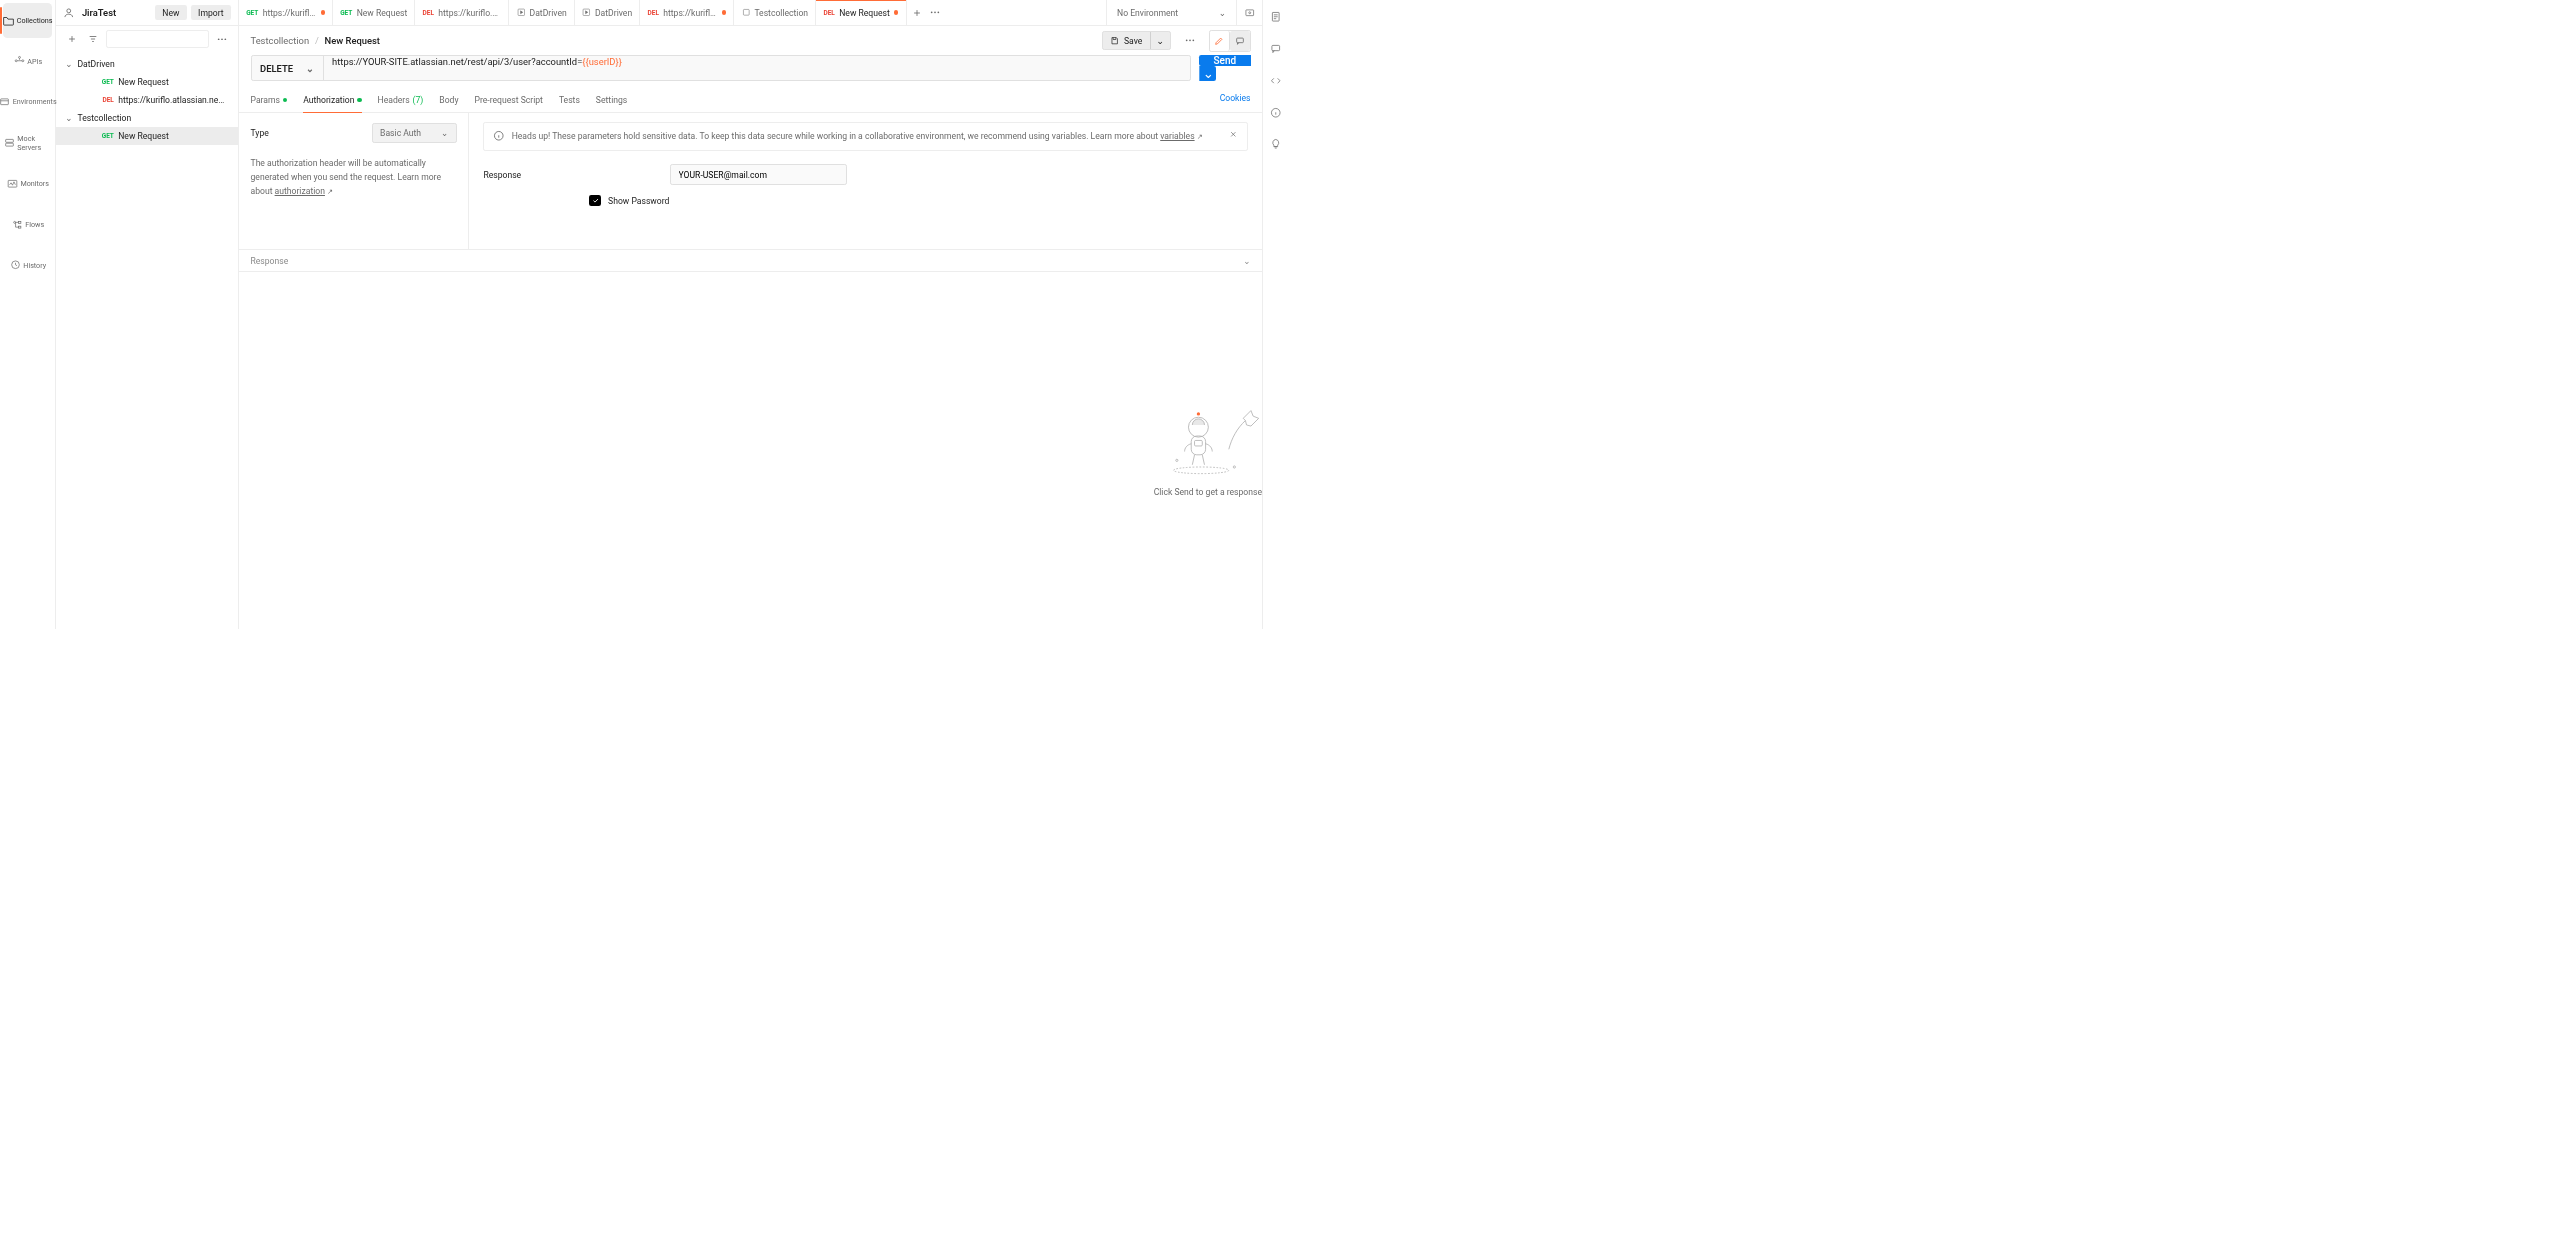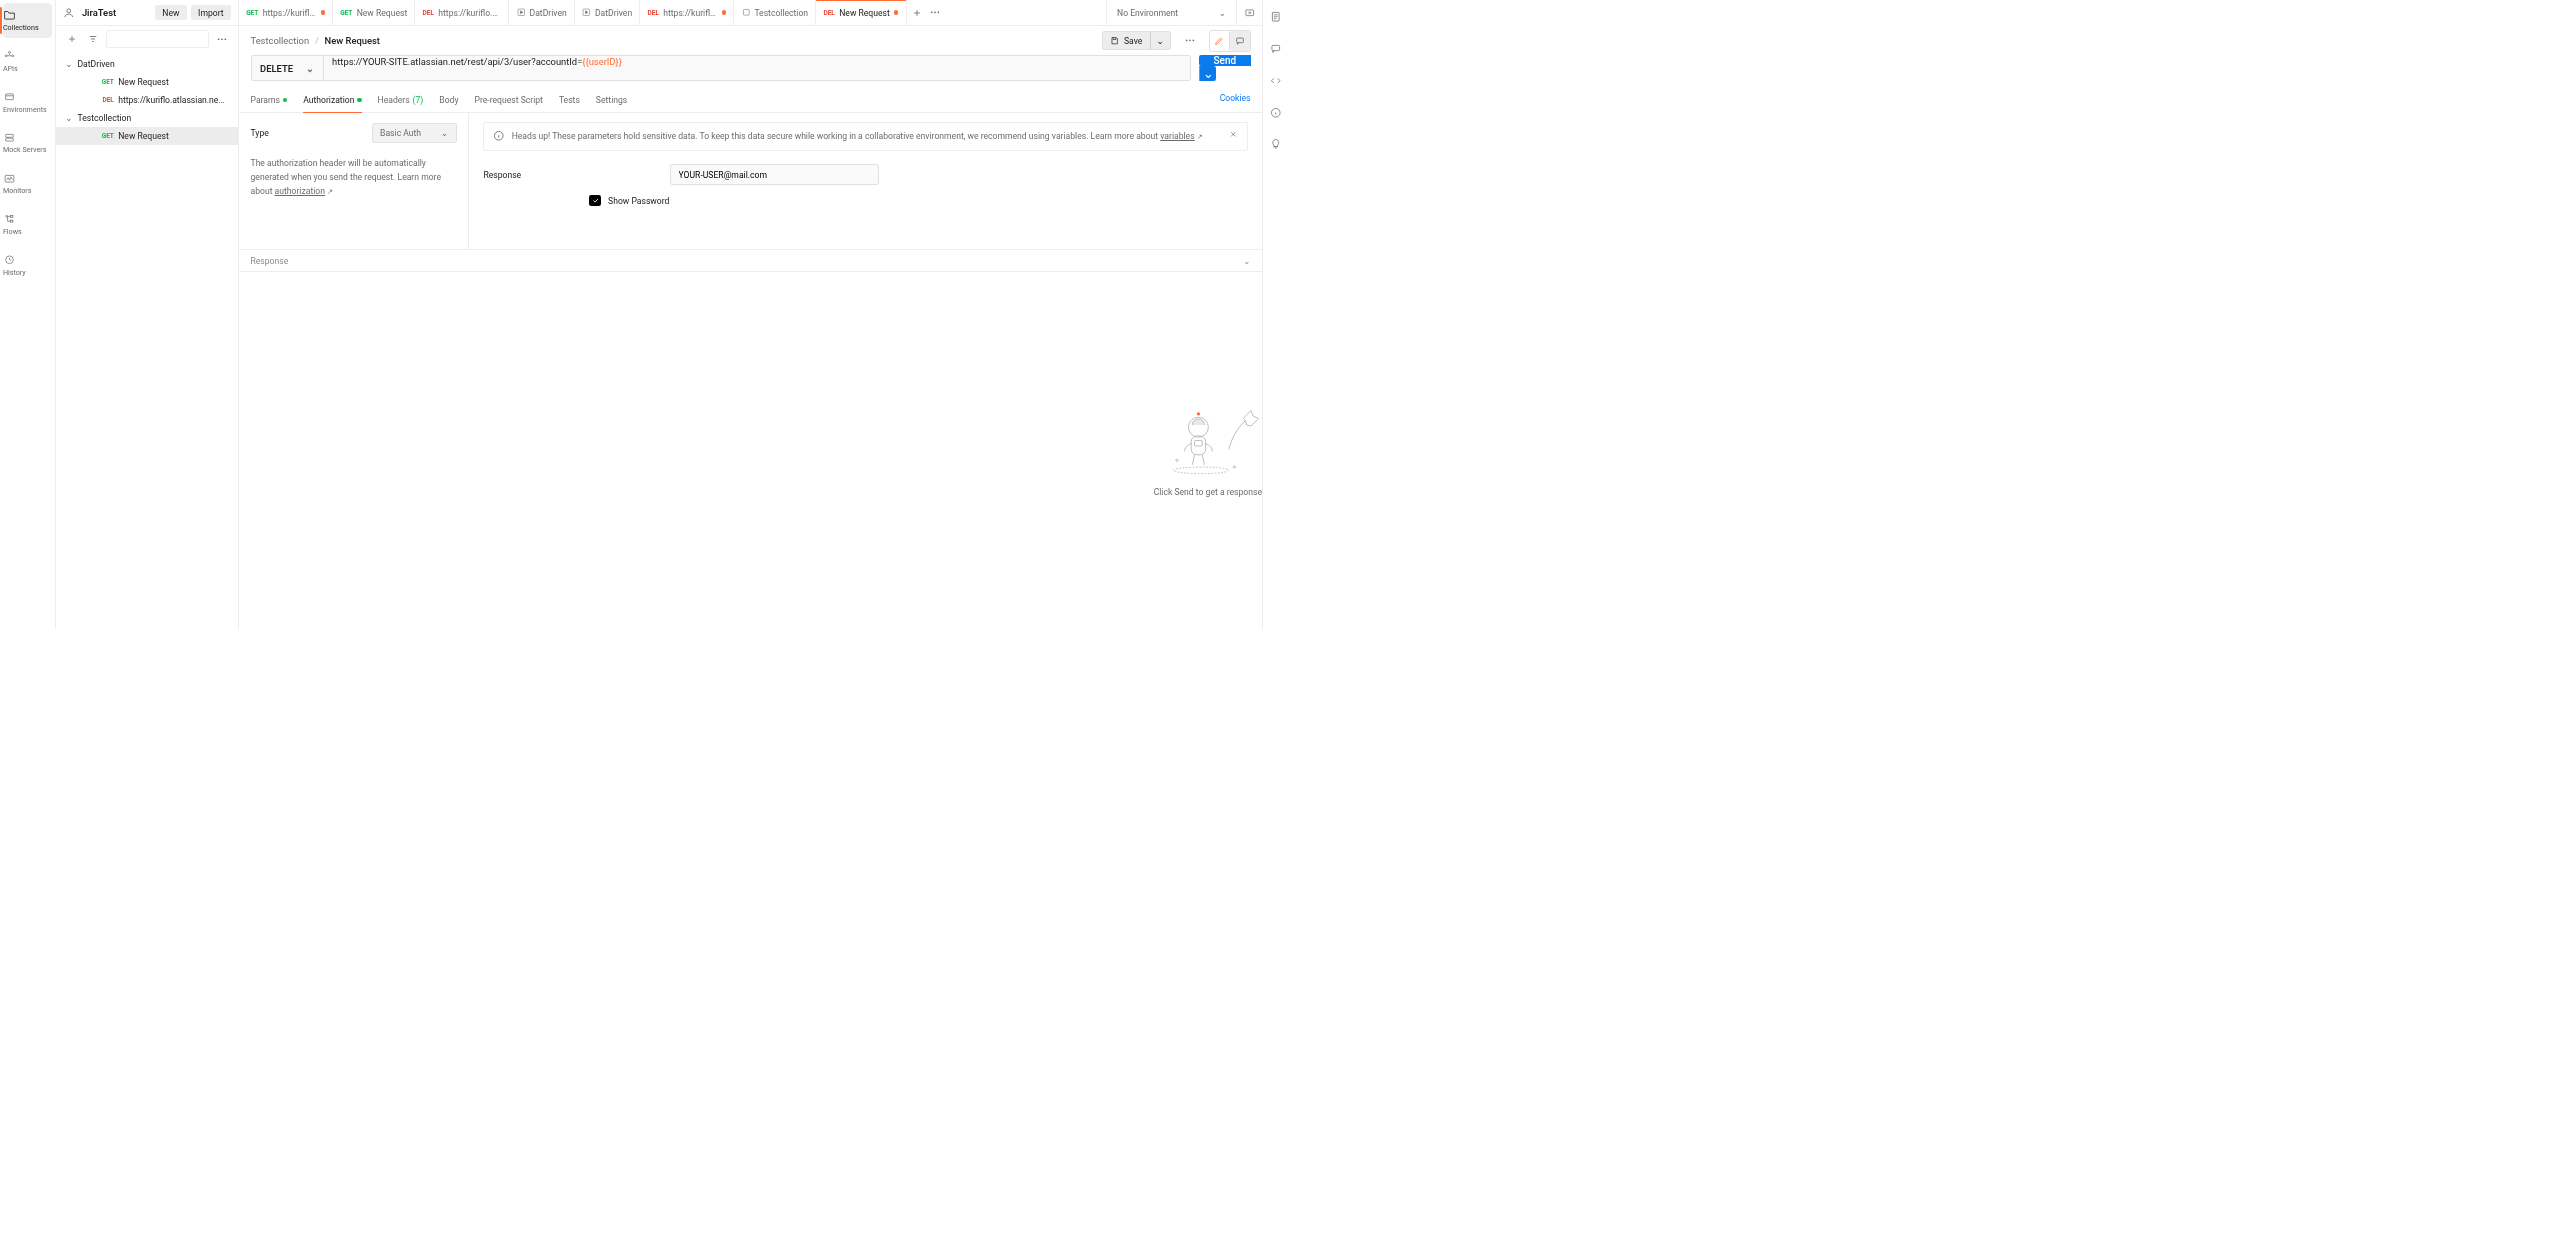--- a/index.html
+++ b/index.html
@@ -6,21 +6,21 @@
 body { width:1288px; height:629px; background:#fff; overflow:hidden; font-size:9.4px; color:#212121; }
 
 
 .app { display:flex; width:100%; height:100%; }
 .left-rail { width:56px; border-right:0.7px solid #ededed; display:flex; flex-direction:column; }
 .sidebar { width:183px; border-right:0.7px solid #ededed; display:flex; flex-direction:column; }
 .main { flex:1; display:flex; flex-direction:column; min-width:0; }
 .right-rail { width:26px; border-left:0.7px solid #ededed; display:flex; flex-direction:column; align-items:center; padding-top:10px; gap:17.3px; }
 
 
-.rail-item { display:flex; flex-direction:column; justify-content:center; height:35px; margin:2.9px; border-radius:4.3px; cursor:pointer; font-size:7.2px; color:#6b6b6b; gap:1.4px; }
+.rail-item { display:flex; flex-direction:row; align-items:center; justify-content:center; height:35px; margin:2.9px; border-radius:4.3px; cursor:pointer; font-size:7.2px; color:#6b6b6b; gap:1.4px; }
 .rail-item.active { background:#ededed; color:#212121; position:relative; }
 .rail-item.active::before { content:""; position:absolute; left:-2.9px; top:4.3px; bottom:4.3px; width:2.2px; background:#ff6c37; border-radius:1.4px; }
 .rail-icon { width:13px; height:13px; display:flex; align-items:center; justify-content:center; }
 
 
 .sb-header { display:flex; align-items:center; height:26px; padding:0 7.2px; border-bottom:0.7px solid #ededed; gap:4.3px; }
 .sb-title { font-weight:600; font-size:9.4px; margin-left:2.9px; flex:1; }
 .sb-btn { background:#ededed; border:none; padding:2.9px 7.2px; font-size:8.6px; border-radius:2.2px; cursor:pointer; color:#212121; }
 .sb-toolbar { display:flex; align-items:center; height:26px; padding:0 7.2px; gap:4.3px; }
 .sb-search { flex:1; border:0.7px solid #ededed; border-radius:2.2px; height:17.3px; background:#fff; }
@@ -89,21 +89,21 @@
 .auth-link { color:#6b6b6b; text-decoration:underline; cursor:pointer; }
 .ext-icon { font-size:7.2px; }
 
 .panel-right { flex:1; padding:8.6px 14.4px 10px; }
 .info-banner { display:flex; gap:7.2px; border:0.7px solid #ededed; border-radius:2.2px; padding:7.2px 8.6px; font-size:8.6px; color:#6b6b6b; line-height:1.5; }
 .info-close { margin-left:auto; cursor:pointer; color:#6b6b6b; }
 .vars-link { text-decoration:underline; cursor:pointer; }
 
 .form-row { display:flex; align-items:center; margin-top:13px; }
 .form-label { width:187px; font-size:8.6px; color:#212121; }
-.form-input { width:209px; border:0.7px solid #e0e0e0; border-radius:2.2px; padding:4.3px 7.2px; font-size:8.6px; background:#fafafa; }
+.form-input { width:177px; border:0.7px solid #e0e0e0; border-radius:2.2px; padding:4.3px 7.2px; font-size:8.6px; background:#fafafa; }
 .check-row { display:flex; align-items:center; gap:7.2px; margin-top:10px; margin-left:106px; font-size:8.6px; }
 .check-box { width:11.5px; height:11.5px; border-radius:2.2px; background:#000; display:flex; align-items:center; justify-content:center; cursor:pointer; }
 
 
 .resp-head { display:flex; align-items:center; height:21.6px; padding:0 11.5px; font-size:8.6px; color:#8a8a8a; border-bottom:0.7px solid #ededed; }
 .resp-head .caret { margin-left:auto; cursor:pointer; }
 .resp-body { flex:1; display:flex; flex-direction:column; align-items:flex-end; justify-content:center; color:#6b6b6b; font-size:8.6px; gap:10px; }
 
 
 .rr-icon { width:14.4px; height:14.4px; cursor:pointer; color:#6b6b6b; display:flex; align-items:center; justify-content:center; }

